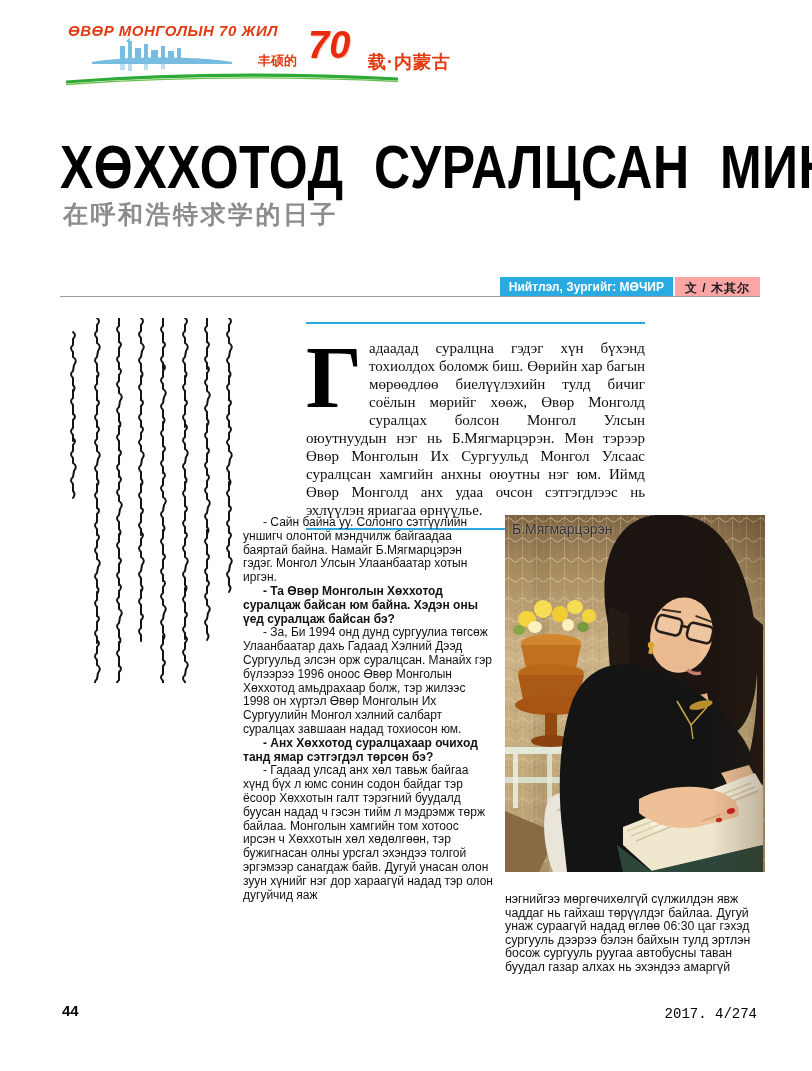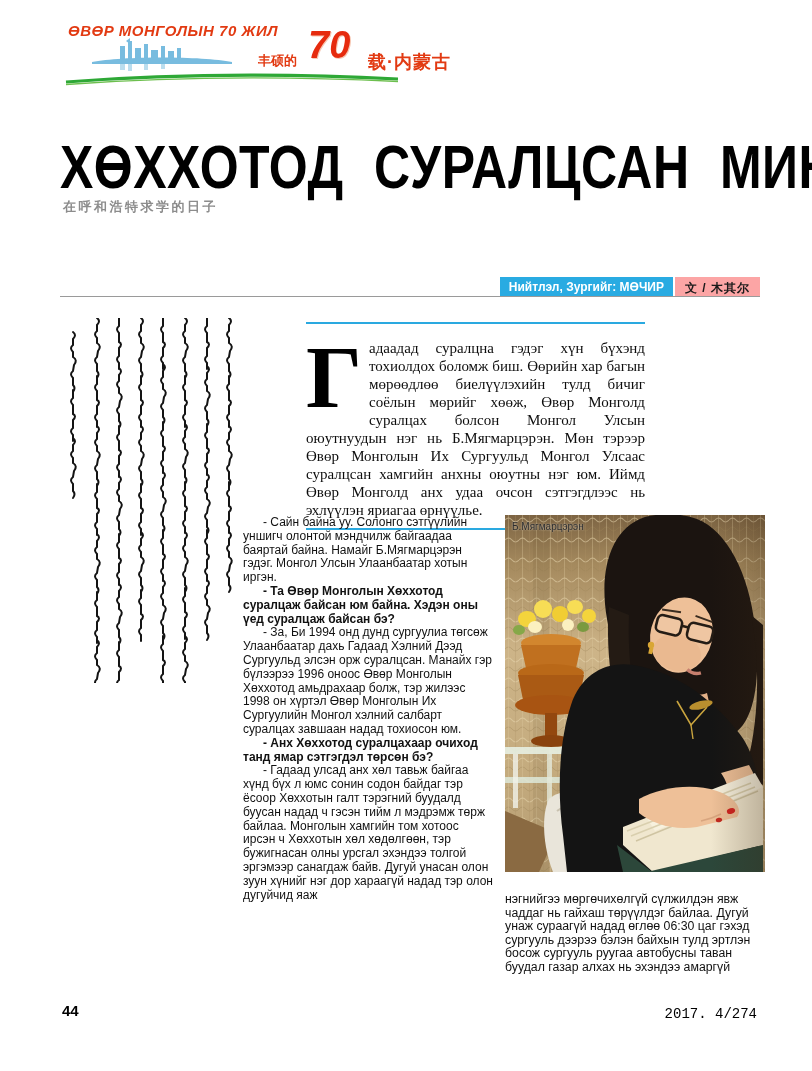--- a/index.html
+++ b/index.html
@@ -26,21 +26,21 @@
   .logo-swoosh{position:absolute;left:0;top:48px;}
   
   .title{
     position:absolute;left:60px;top:132px;margin:0;
     font-size:50px;font-weight:bold;color:#000;
     letter-spacing:.5px;word-spacing:16px;white-space:nowrap;
     transform:scaleY(1.22);transform-origin:left top;
   }
   .subtitle{
     position:absolute;left:63px;top:198px;margin:0;
-    font-size:13px;font-weight:600;color:#8c8c8c;letter-spacing:2.5px;
+    font-size:25px;font-weight:600;color:#8c8c8c;letter-spacing:2.5px;
   }
   
   .byline{position:absolute;right:52px;top:277px;display:flex;height:19px;}
   .byline-mn{
     background:#29abe2;color:#fff;font-size:12px;font-weight:bold;
     padding:3px 9px 2px;white-space:nowrap;
   }
   .byline-zh{
     background:#fca5a5;color:#1a1a1a;font-size:12px;font-weight:bold;
     padding:3px 10px 2px;margin-left:2px;white-space:nowrap;letter-spacing:1px;
@@ -63,21 +63,21 @@
   
   .col-left{
     position:absolute;left:243px;top:516px;width:250px;
     font-size:12px;line-height:13.8px;color:#111;
   }
   .col-left p{margin:0;text-indent:20px;}
   .col-left p.q{font-weight:bold;}
   .col-right{position:absolute;left:505px;top:515px;width:260px;}
   .photo{position:relative;width:260px;height:357px;overflow:hidden;}
   .photo-caption{
-    position:absolute;left:7px;top:6px;font-size:10px;color:#2e2e2e;
+    position:absolute;left:7px;top:6px;font-size:14px;color:#2e2e2e;
     text-shadow:0 0 2px rgba(255,255,255,.6);
   }
   .col-right-text{
     margin-top:21px;font-size:12.3px;line-height:13.6px;color:#111;
   }
   
   .page-number{position:absolute;left:62px;top:1002px;font-size:15px;font-weight:bold;color:#000;}
   .issue{position:absolute;right:55px;top:1006px;font-size:14px;color:#000;font-family:Liberation Mono, monospace;}
 </style>
 </head>

